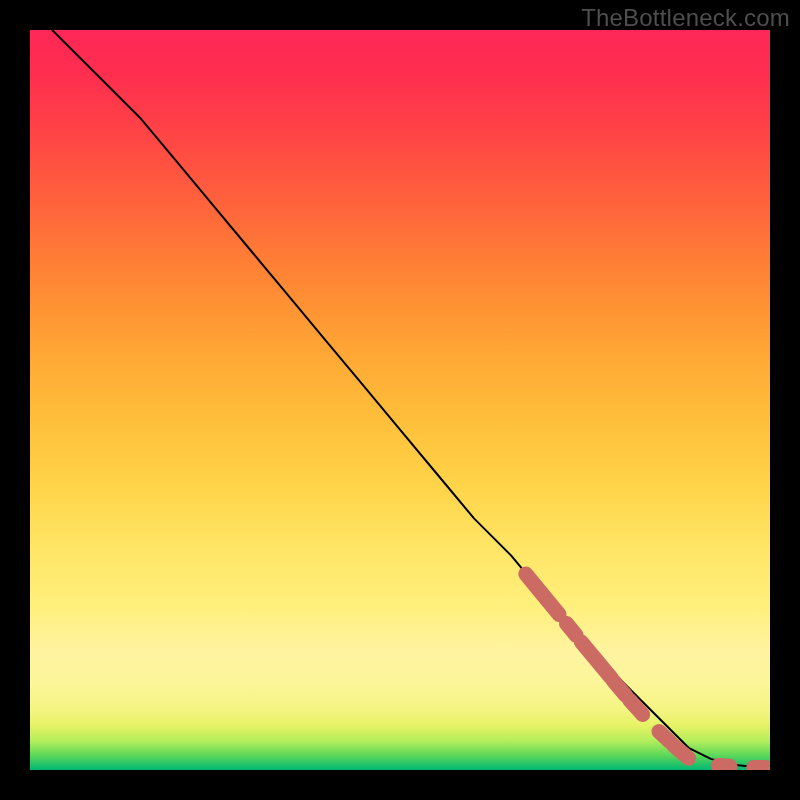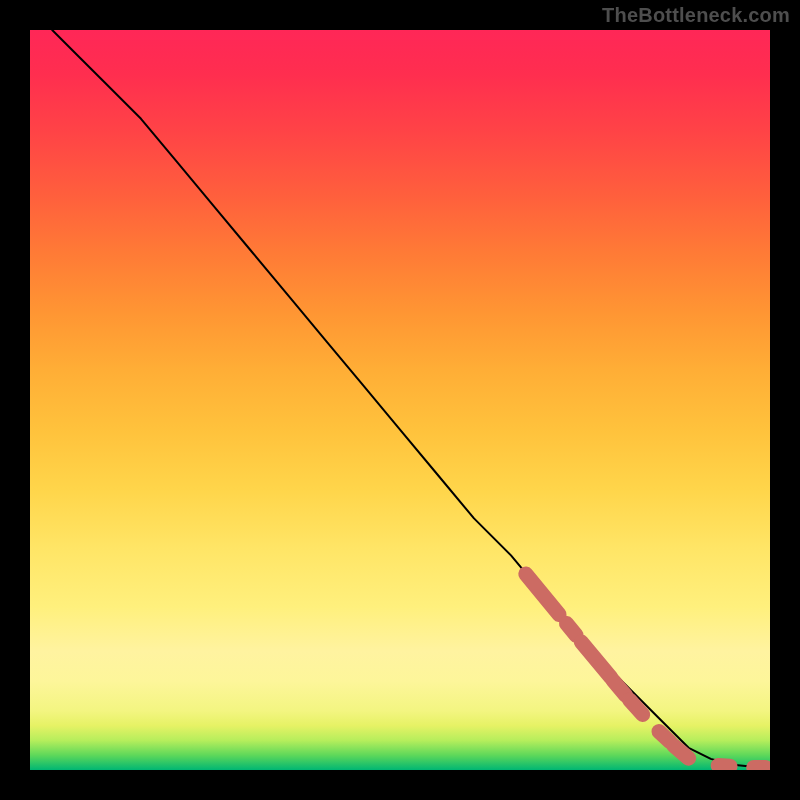--- a/index.html
+++ b/index.html
@@ -51,22 +51,22 @@
     top: 0;
     width: 740px;
     height: 740px;
     display: block;
   }
   .attrib {
     position: absolute;
     top: 4px;
     right: 10px;
     color: #4e4e4e;
-    font-size: 20px;
-    font-weight: 700;
+    font-size: 24px;
+    font-weight: 400;
     letter-spacing: 0.2px;
   }
 </style>
 </head>
 <body>
 
 <div class="stage">
   <div class="plot">
     <svg class="overlay" viewBox="0 0 740 740">
       <g id="curve-group">

